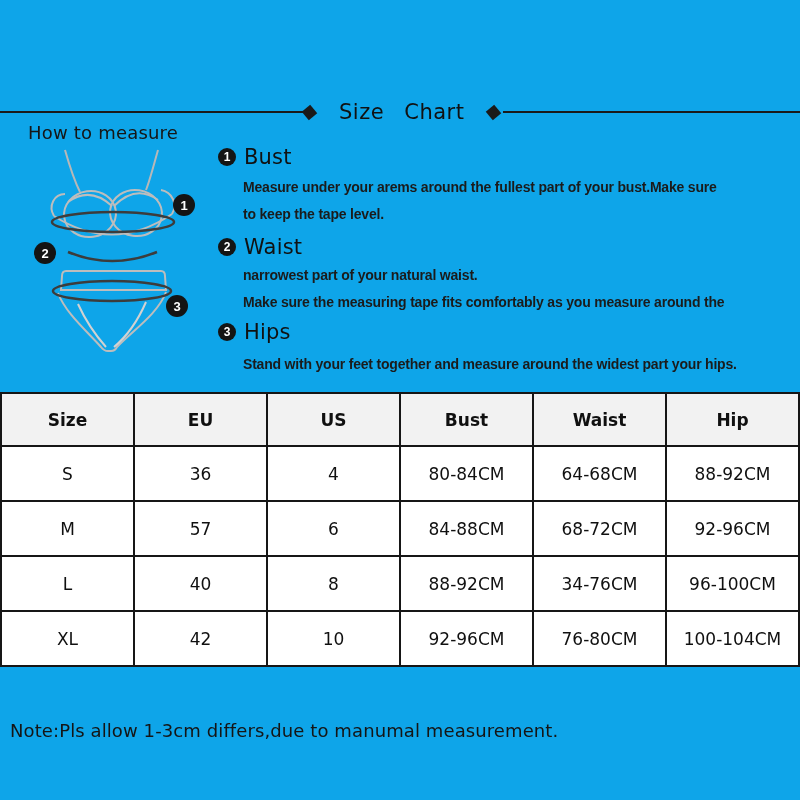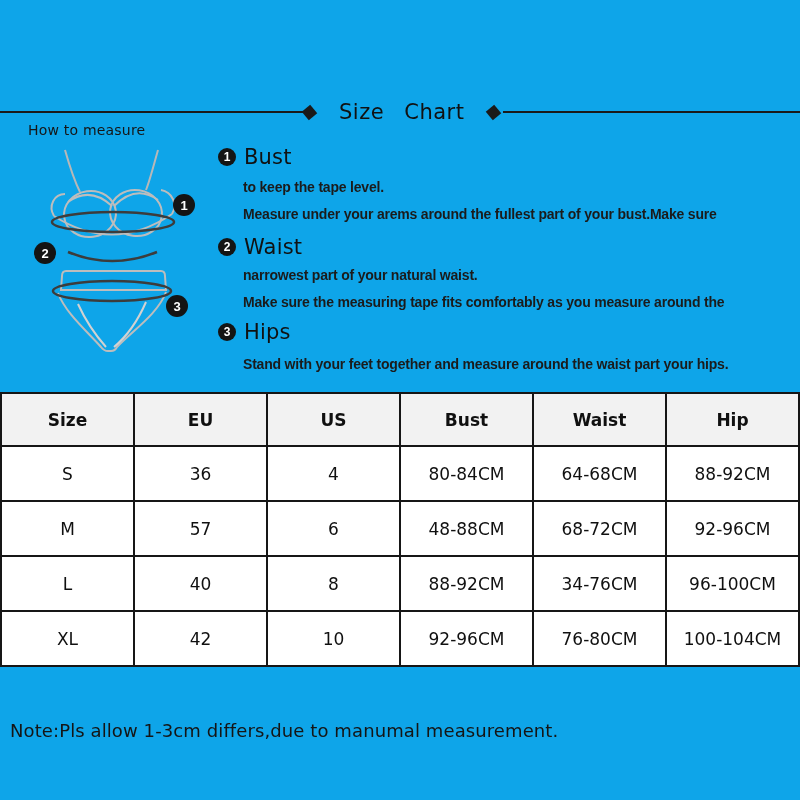--- a/index.html
+++ b/index.html
@@ -8,21 +8,21 @@
     font-family:"DejaVu Sans","Liberation Sans",sans-serif;color:#141414;
   }
   
   .title-bar{position:absolute;left:0;top:101px;width:800px;height:22px;display:flex;align-items:center;}
   .rule{height:2px;background:#1a1a1a;}
   .rule-left{width:305px;flex:none;}
   .rule-right{flex:1;margin-left:4px;}
   .diamond{width:11px;height:11px;background:#1a1a1a;transform:rotate(50deg);flex:none;margin-left:-1px;}
   .page-title{font-size:21px;font-weight:400;color:#111;margin:0 24px 0 24px;word-spacing:13px;white-space:nowrap;letter-spacing:.5px;}
   
-  .how-to{position:absolute;left:28px;top:122px;font-size:14px;color:#161616;letter-spacing:.2px;}
+  .how-to{position:absolute;left:28px;top:122px;font-size:18px;color:#161616;letter-spacing:.2px;}
   
   .figure{position:absolute;left:18px;top:142px;}
   
   .instr{position:absolute;left:218px;width:582px;}
   .instr-bust{top:145px;}
   .instr-waist{top:235px;}
   .instr-hips{top:320px;}
   .ihead{display:flex;align-items:center;gap:8px;}
   .badge{
     width:18px;height:18px;border-radius:50%;background:#141414;color:#fff;flex:none;
@@ -109,43 +109,43 @@
       <text x="159" y="169" text-anchor="middle" fill="#ffffff" font-size="13" font-weight="bold" font-family="Liberation Sans, sans-serif">3</text>
     </g>
   </svg>
 
   <section class="instr instr-bust">
     <div class="ihead">
       <span class="badge">1</span>
       <span class="ititle">Bust</span>
     </div>
     <div class="idesc">
+      <div>Measure under your arems around the fullest part of your bust.Make sure</div>
       <div>to keep the tape level.</div>
-      <div>Measure under your arems around the fullest part of your bust.Make sure</div>
     </div>
   </section>
 
   <section class="instr instr-waist">
     <div class="ihead">
       <span class="badge">2</span>
       <span class="ititle">Waist</span>
     </div>
     <div class="idesc">
       <div>narrowest part of your natural waist.</div>
       <div>Make sure the measuring tape fits comfortably as you measure around the</div>
     </div>
   </section>
 
   <section class="instr instr-hips">
     <div class="ihead">
       <span class="badge">3</span>
       <span class="ititle">Hips</span>
     </div>
     <div class="idesc">
-      <div>Stand with your feet together and measure around the waist part your hips.</div>
+      <div>Stand with your feet together and measure around the widest part your hips.</div>
     </div>
   </section>
 
   <table class="size-table">
     <thead>
       <tr>
           <th>Size</th>
           <th>EU</th>
           <th>US</th>
           <th>Bust</th>
@@ -159,21 +159,21 @@
           <td>36</td>
           <td>4</td>
           <td>80-84CM</td>
           <td>64-68CM</td>
           <td>88-92CM</td>
         </tr>
         <tr>
           <td>M</td>
           <td>57</td>
           <td>6</td>
-          <td>48-88CM</td>
+          <td>84-88CM</td>
           <td>68-72CM</td>
           <td>92-96CM</td>
         </tr>
         <tr>
           <td>L</td>
           <td>40</td>
           <td>8</td>
           <td>88-92CM</td>
           <td>34-76CM</td>
           <td>96-100CM</td>

